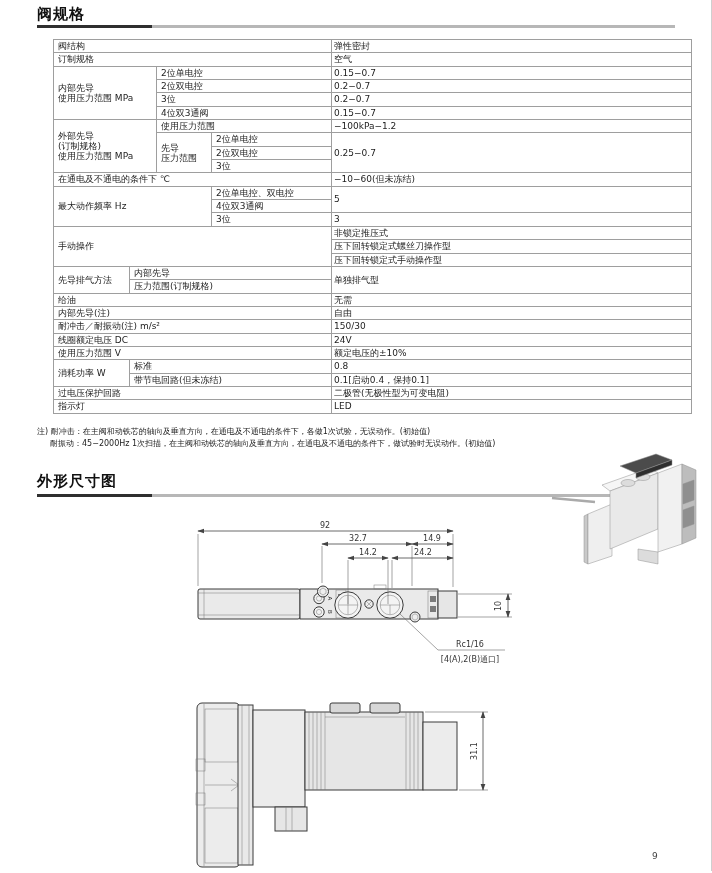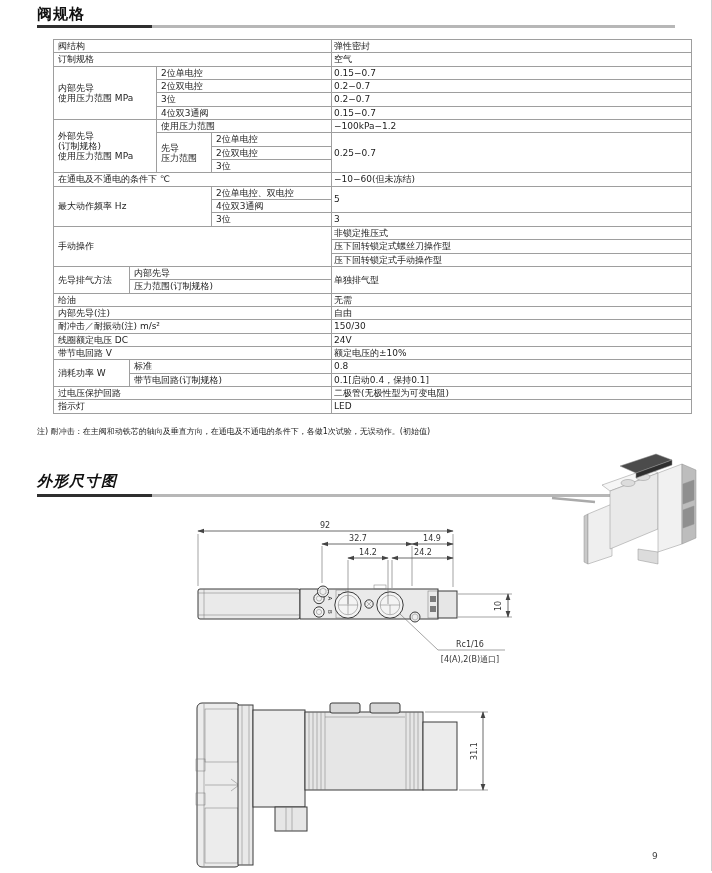--- a/index.html
+++ b/index.html
@@ -138,48 +138,49 @@
         </tr>
         <tr>
           <td colspan="4" class="lab">耐冲击／耐振动(注)  m/s²</td>
           <td class="val">150/30</td>
         </tr>
         <tr>
           <td colspan="4" class="lab">线圈额定电压  DC</td>
           <td class="val">24V</td>
         </tr>
         <tr>
-          <td colspan="4" class="lab">带节电回路  V</td>
+          <td colspan="4" class="lab">使用压力范围  V</td>
           <td class="val">额定电压的±10%</td>
         </tr>
         <tr>
           <td rowspan="2" class="lab">消耗功率  W</td>
           <td colspan="3" class="lab">标准</td>
           <td class="val">0.8</td>
         </tr>
         <tr>
-          <td colspan="3" class="lab">带节电回路(订制规格)</td>
+          <td colspan="3" class="lab">带节电回路(但未冻结)</td>
           <td class="val">0.1[启动0.4，保持0.1]</td>
         </tr>
         <tr>
           <td colspan="4" class="lab">过电压保护回路</td>
           <td class="val">二极管(无极性型为可变电阻)</td>
         </tr>
         <tr>
           <td colspan="4" class="lab">指示灯</td>
           <td class="val">LED</td>
         </tr>
       </tbody>
   </table>
 
   <div class="footnote">
     <div>注) 耐冲击：在主阀和动铁芯的轴向及垂直方向，在通电及不通电的条件下，各做1次试验，无误动作。(初始值)</div>
+    <div class="l2">耐振动：45−2000Hz 1次扫描，在主阀和动铁芯的轴向及垂直方向，在通电及不通电的条件下，做试验时无误动作。(初始值)</div>
   </div>
 
-  <div class="sec-title" style="top:472px;font-style:italic;">外形尺寸图</div>
+  <div class="sec-title" style="top:472px;">外形尺寸图</div>
   <div class="bar-dark" style="left:37px; top:494px; width:115px;"></div>
   <div class="bar-light" style="left:152px; top:494px; width:523px;"></div>
 
   <svg class="abs" style="left:540px; top:452px;" width="172" height="128" viewBox="0 0 172 128">
     <line x1="12" y1="46" x2="55" y2="50" stroke="#aaa" stroke-width="2.5"></line>
     <g stroke="#909090" stroke-width="0.5">
       <polygon points="44,64 48,62 48,112 44,110" fill="#c9c9c9"></polygon>
       <polygon points="48,62 72,52 72,104 48,112" fill="#efefef"></polygon>
       <polygon points="62,33 110,16 118,21 70,39" fill="#f6f6f6"></polygon>
       <polygon points="70,39 118,21 118,77 70,97" fill="#e9e9e9"></polygon>

